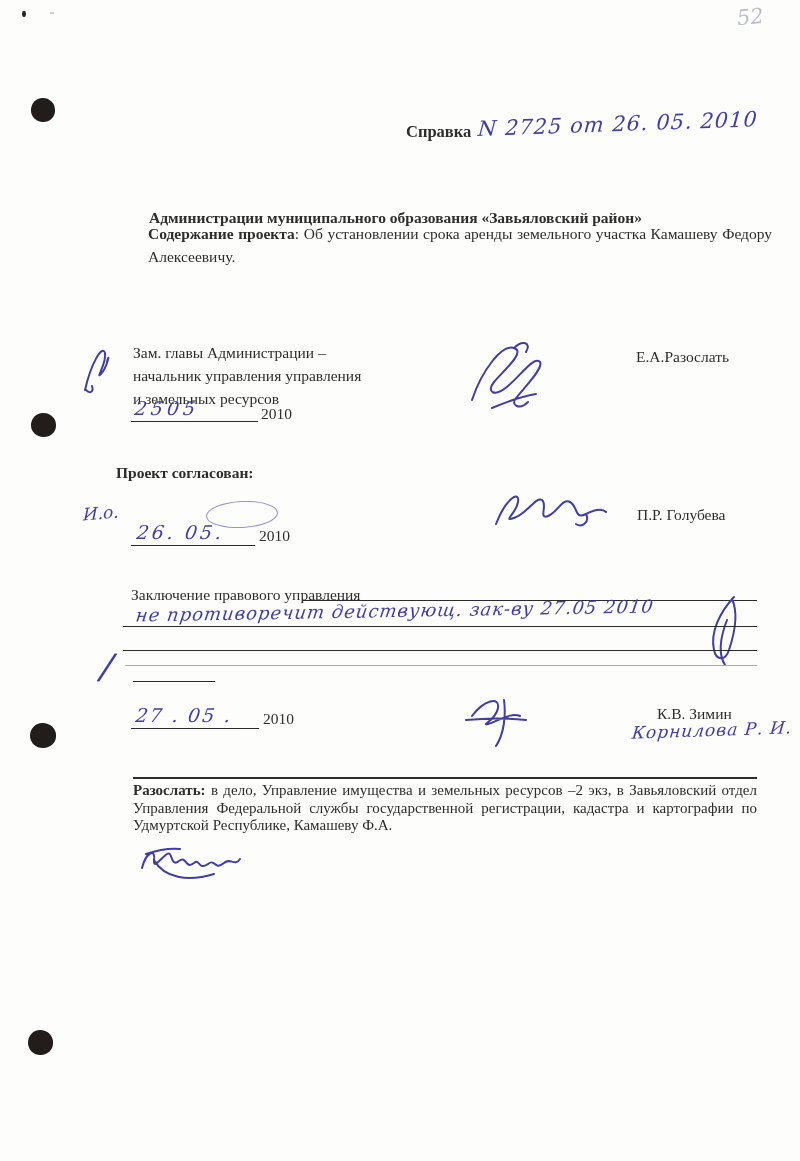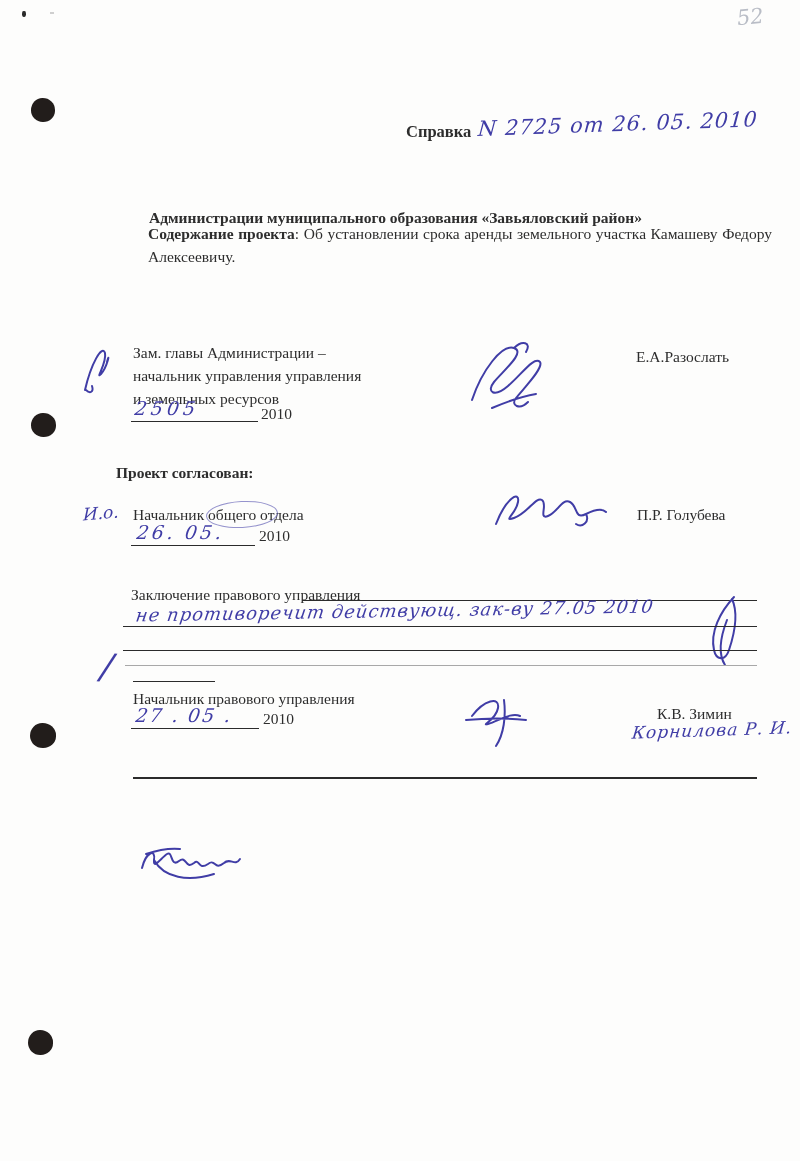--- a/index.html
+++ b/index.html
@@ -93,21 +93,20 @@
   <div class="abs sig" style="left:462px;top:336px;width:100px;height:86px;">
     <svg viewBox="0 0 100 86">
         <path d="M10,64 C20,34 40,8 52,12 C64,16 42,34 32,46 C24,56 32,62 46,50 C60,38 72,20 78,26 C82,32 62,52 54,62 C48,70 58,74 66,66 M52,12 C60,4 70,6 64,16 M30,72 C44,66 62,60 74,58"></path>
       </svg>
   </div>
   <div class="abs doc" style="left:636px;top:345px;">Е.А.Разослать</div>
 
   <div class="abs b doc" style="left:116px;top:461px;">Проект согласован:</div>
 
   <div class="abs hw" style="left:83px;top:503px;font-size:17px;transform:rotate(-5deg) skewX(-6deg);">И.о.</div>
-  <div class="abs doc" style="left:133px;top:503px;">Начальник общего отдела</div>
   <div class="abs circ" style="left:206px;top:501px;width:70px;height:25px;transform:rotate(-3deg);"></div>
 
   <div class="abs rule" style="left:131px;top:521px;width:124px;height:24px;">
     <span class="hw" style="position:absolute;left:6px;top:0;font-size:19px;letter-spacing:3px;transform:skewX(-8deg);">26. 05.</span>
   </div>
   <div class="abs doc" style="left:259px;top:524px;">2010</div>
 
   <div class="abs sig" style="left:492px;top:486px;width:118px;height:48px;">
     <svg viewBox="0 0 118 48">
         <path d="M4,38 C14,12 28,4 26,16 C24,28 10,36 22,32 C36,27 44,10 50,14 C56,18 46,34 56,30 C66,26 70,12 78,16 C86,20 82,34 94,28 C102,24 110,22 114,26 M94,28 C98,36 90,42 84,38"></path>
@@ -125,36 +124,38 @@
       </svg>
   </div>
 
   <div class="abs rule" style="left:123px;top:606px;width:634px;height:20px;"></div>
   <div class="abs rule" style="left:123px;top:630px;width:634px;height:20px;"></div>
   <div class="abs ruleFaint" style="left:125px;top:648px;width:632px;height:17px;"></div>
 
   <div class="abs hw" style="left:101px;top:646px;font-size:36px;transform:rotate(6deg);">/</div>
   <div class="abs rule" style="left:133px;top:664px;width:82px;height:17px;"></div>
 
-  <div class="abs doc" style="left:133px;top:687px;">Начальник правового управления</div>
 
   <div class="abs rule" style="left:131px;top:704px;width:128px;height:24px;">
     <span class="hw" style="position:absolute;left:5px;top:0;font-size:19px;letter-spacing:2px;transform:skewX(-8deg);">27 . 05 .</span>
   </div>
   <div class="abs doc" style="left:263px;top:707px;">2010</div>
 
   <div class="abs sig" style="left:460px;top:690px;width:72px;height:58px;">
     <svg viewBox="0 0 72 58">
         <path d="M12,26 C24,10 40,6 38,18 C36,30 20,36 28,34 C40,30 52,22 60,26 M44,10 C46,26 44,44 36,56 M6,30 C26,28 48,28 66,30"></path>
       </svg>
   </div>
   <div class="abs doc" style="left:657px;top:702px;">К.В. Зимин</div>
   <div class="abs hw" style="left:632px;top:720px;font-size:17px;letter-spacing:1px;transform:rotate(-2deg) skewX(-8deg);">Корнилова Р. И.</div>
 
   <div class="abs rule2" style="left:133px;top:775px;width:624px;height:2px;"></div>
+  <div class="abs just" style="left:133px;top:782px;width:624px;font-size:15px;line-height:17.6px;">
+    <span class="b">Разослать:</span><span> в дело, Управление имущества и земельных ресурсов –2 экз, в Завьяловский отдел Управления Федеральной службы государственной регистрации, кадастра и картографии по Удмуртской Республике, Камашеву Ф.А.</span>
+  </div>
 
   <div class="abs sig" style="left:136px;top:840px;width:108px;height:48px;">
     <svg viewBox="0 0 108 48">
         <path d="M6,28 C10,12 20,8 18,20 C17,30 25,18 31,14 C37,10 34,28 43,21 C51,15 49,30 58,23 C64,18 62,31 72,24 C80,18 78,31 88,23 C94,17 99,27 104,19 M18,20 C28,38 52,42 78,34 M10,14 C22,10 34,8 44,9"></path>
       </svg>
   </div>
 
 </div>
 
 </body></html>

